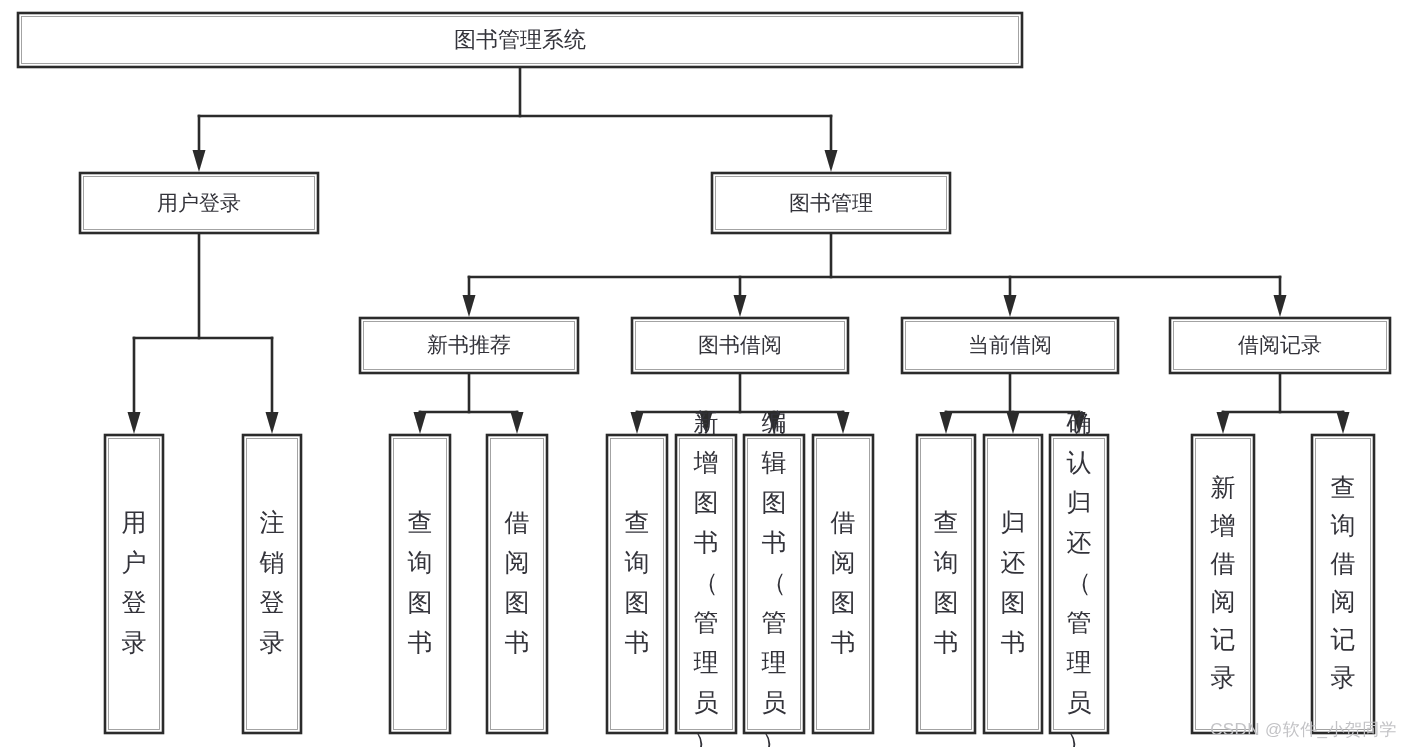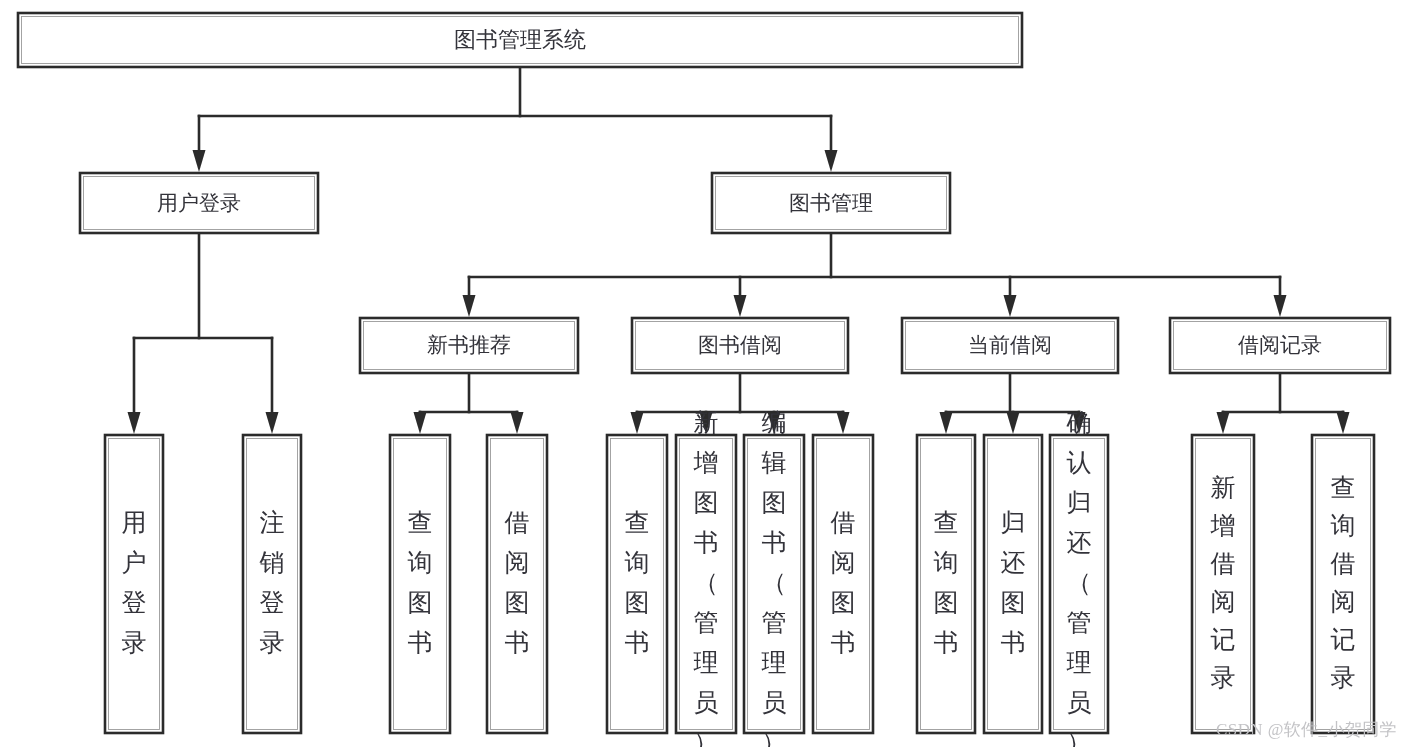--- a/index.html
+++ b/index.html
@@ -28,21 +28,21 @@
     font-family:"Liberation Sans","DejaVu Sans",sans-serif;
     font-size:25px;
     text-anchor:middle;
     dominant-baseline:middle;
   }
   .watermark{
     position:absolute;
     right:8px;bottom:6px;
     color:#c3c3c6;
     font-size:17px;
-    font-family:Liberation Serif, serif;
+    font-family:Liberation Sans, sans-serif;
     letter-spacing:0.4px;
     white-space:nowrap;
     user-select:none;
   }
 </style>
 </head>
 <body>
 
 <div id="diagram-root">
   <svg id="tree" viewBox="0 0 1405 747" xmlns="http://www.w3.org/2000/svg">

